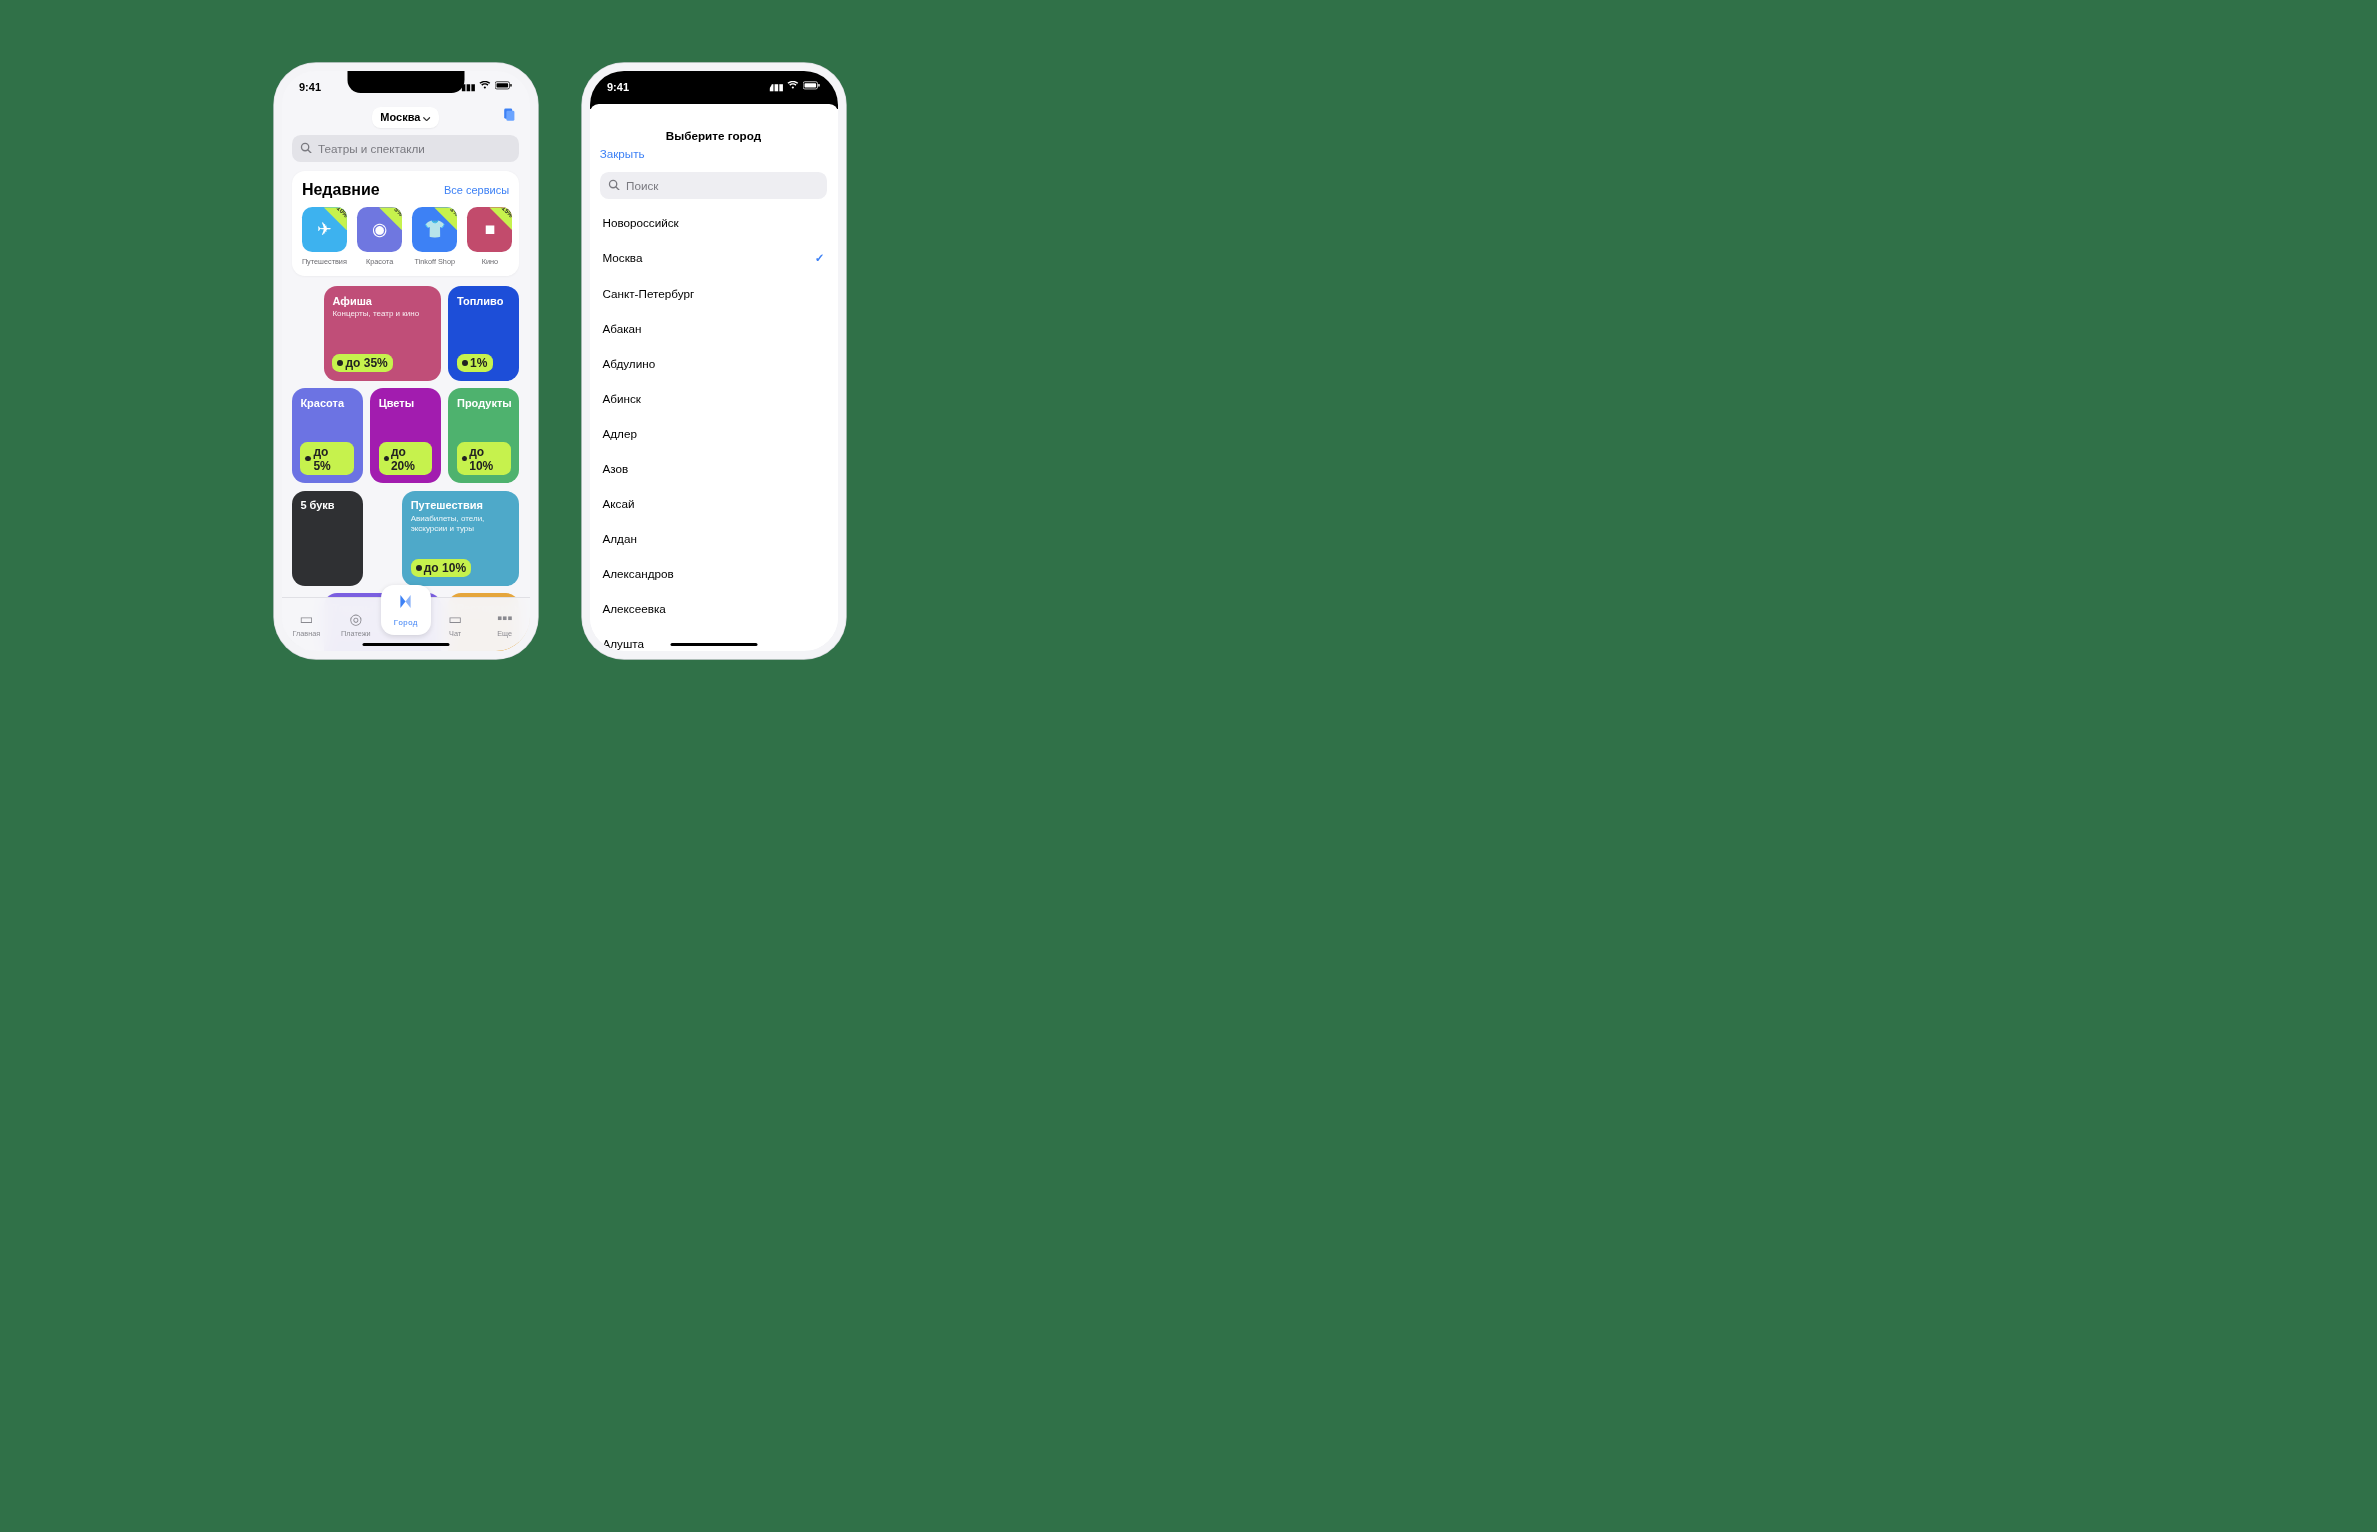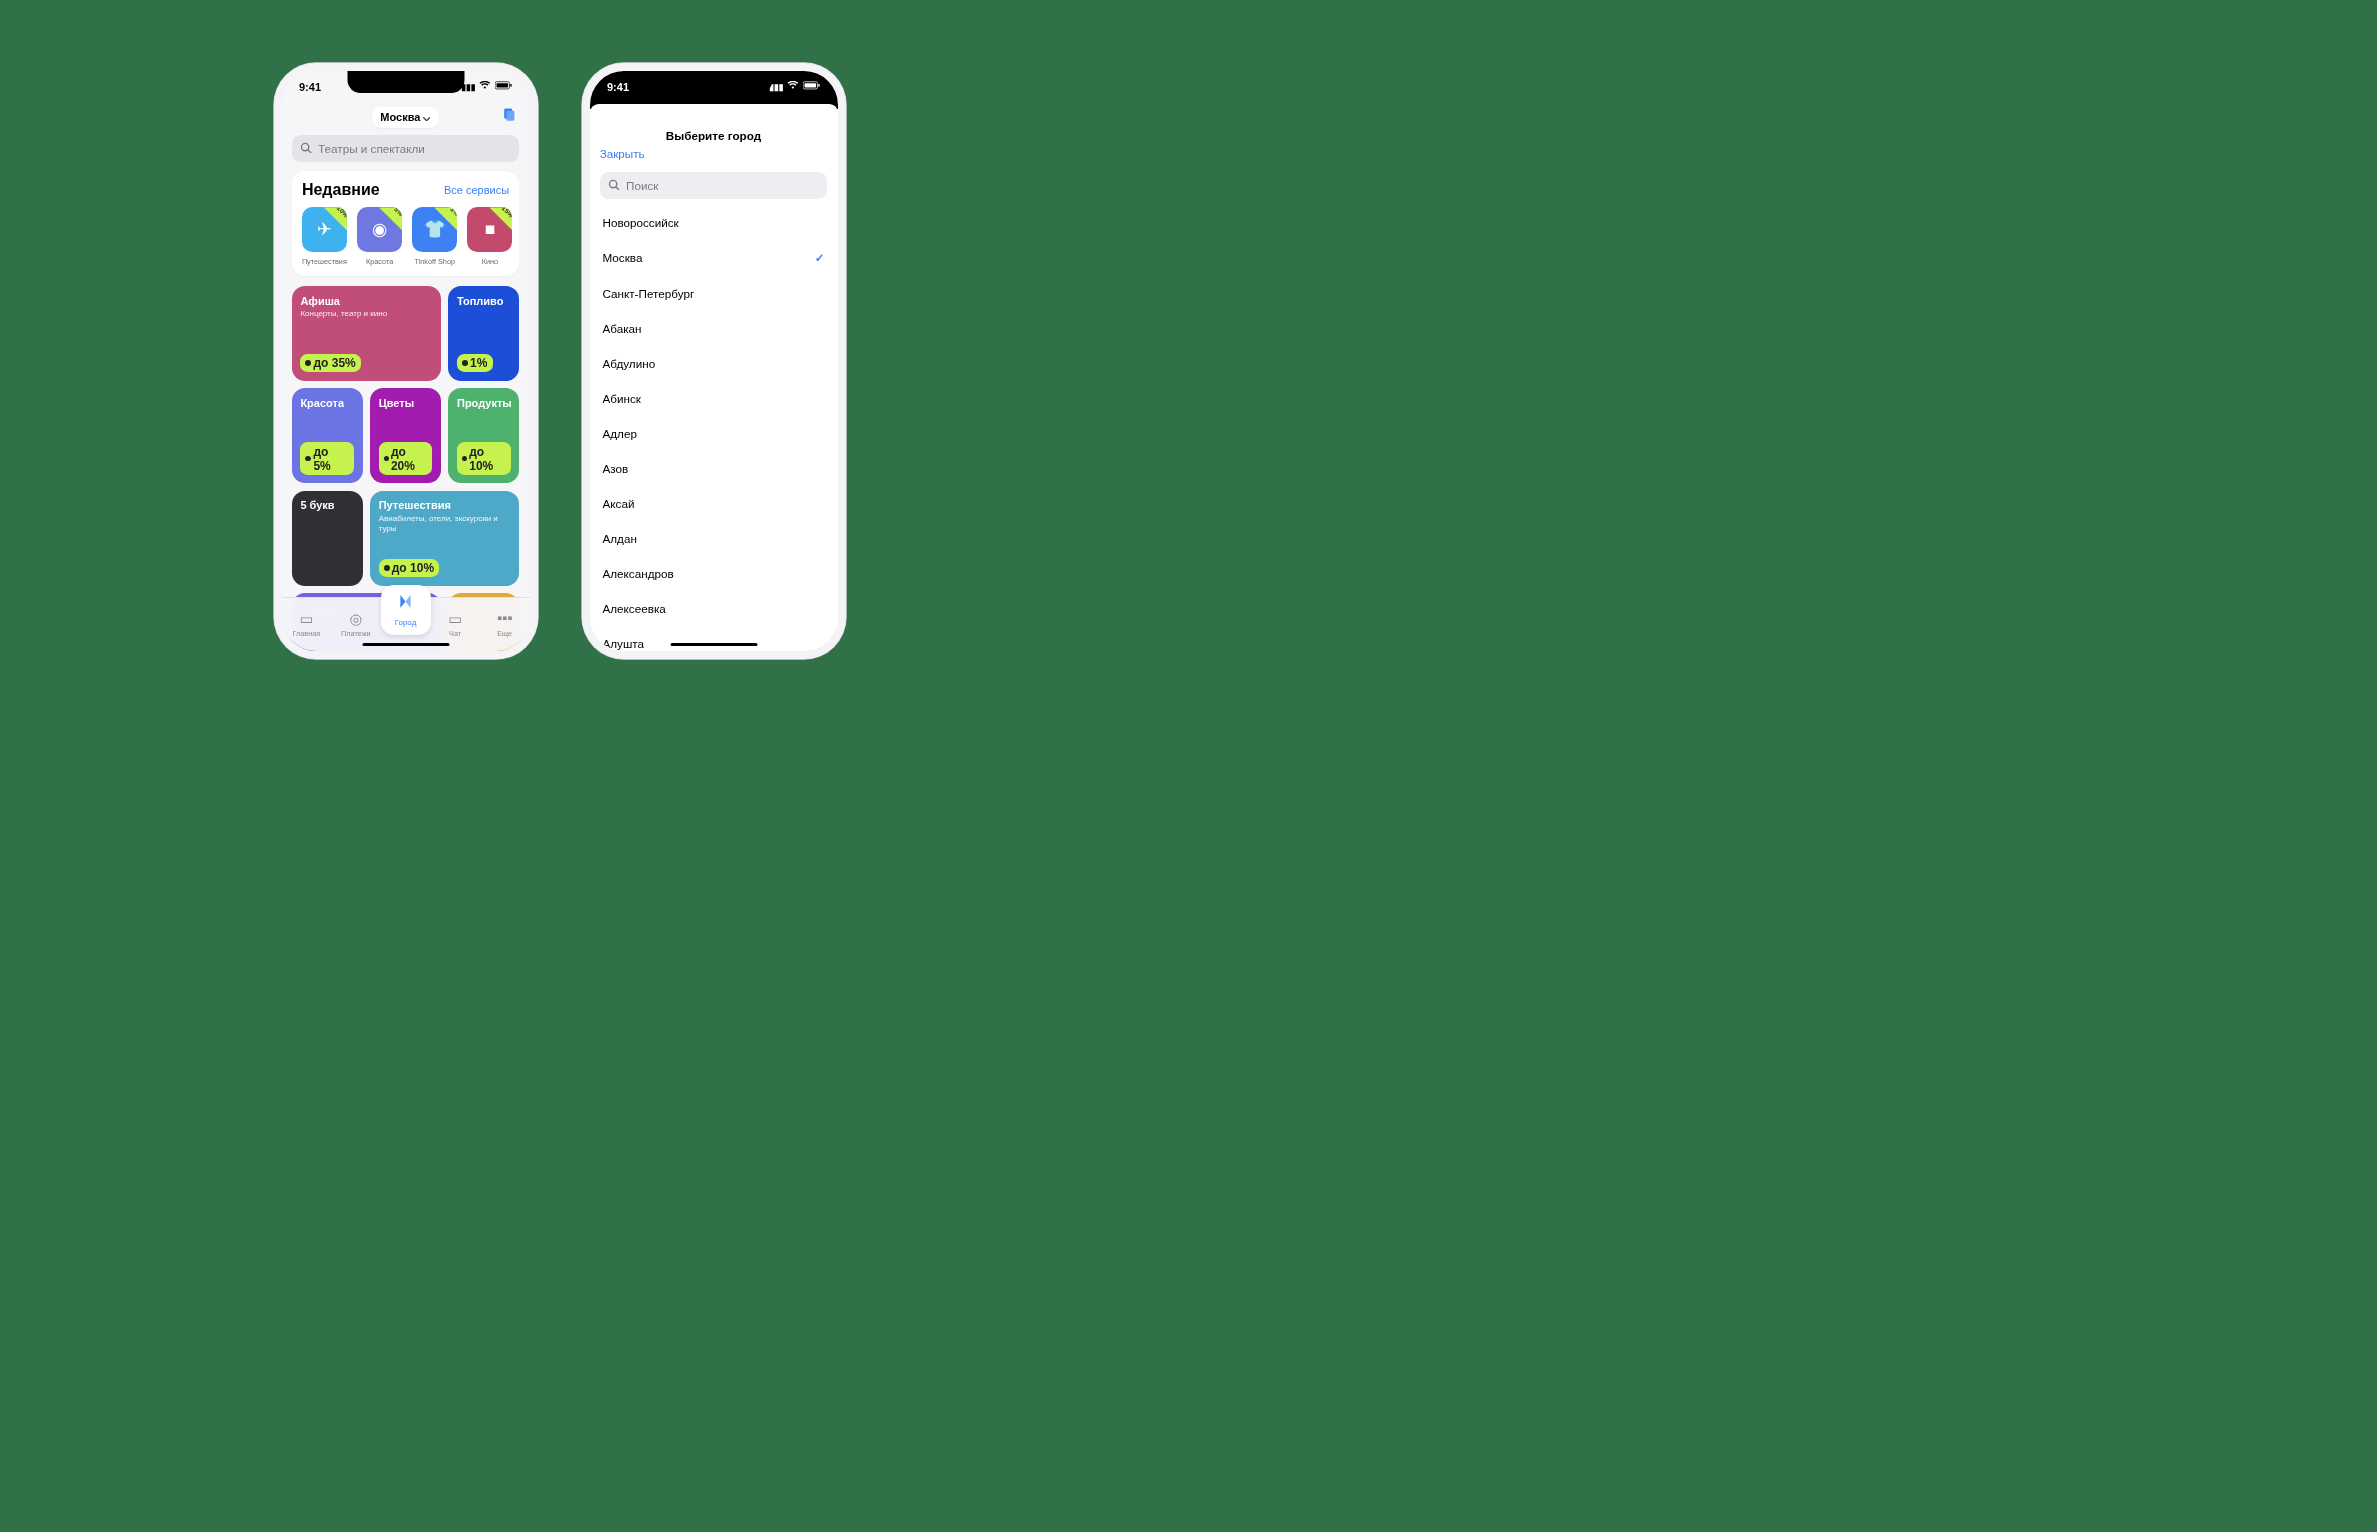--- a/index.html
+++ b/index.html
@@ -126,40 +126,40 @@
     overflow: hidden;
   }
   .tile .title { font-weight: 600; font-size: 11px; }
   .tile .sub { font-size: 8px; opacity: .9; margin-top: 2.2px; line-height: 1.3; }
   .tile .badge {
     background: #c6f24d; color: #222; font-size: 12px; font-weight: 600;
     border-radius: 7.3px; padding: 2.2px 5.1px; align-self: flex-start;
     display: flex; align-items: center; gap: 2.2px;
   }
   .tile .badge::before { content: ""; width: 5.8px; height: 5.8px; border-radius: 50%; background: #222; }
-  .tile.big { grid-column: span 2; min-height: 95px; }
+  .tile.big { grid-column: span 2; min-height: 95px; margin-left: 32px; }
   .tile.med { min-height: 95px; }
   .tile.small { min-height: 95px; }
   .tabbar {
     position: absolute;
     bottom: 0; left: 0; right: 0;
     height: 54px;
     background: rgba(246,246,249,.95);
     backdrop-filter: blur(7.3px);
     display: flex;
     border-top: 0.7px solid #e0e0e5;
   }
   .tab { flex: 1; display: flex; flex-direction: column; align-items: center; justify-content: center; gap: 2.2px; color: #8a8a90; font-size: 7.3px; }
   .tab .icn { font-size: 14.6px; }
   .tab-center {
     position: absolute; bottom: 16px; left: 50%; transform: translateX(-50%);
     width: 50px; height: 50px; background: #fff; border-radius: 13px;
     box-shadow: 0 1.5px 5.8px rgba(0,0,0,0.12);
     display: flex; flex-direction: column; align-items: center; justify-content: center; gap: 1.5px;
-    color: #3d81f5; font-size: 8px; font-weight: 500;
+    color: #3d81f5; font-size: 8px; font-weight: 500; font-family: Liberation Mono, monospace;
   }
   .tab-center .icn { font-size: 17.5px; }
   .home-ind { position: absolute; bottom: 4.4px; left: 50%; transform: translateX(-50%); width: 87px; height: 2.9px; background: #000; border-radius: 2.2px; }
 
   
   .modal-hdr { display: flex; align-items: center; padding: 7.3px 10.2px; position: relative; }
   .modal-close { color: #3d81f5; font-size: 11.7px; margin-top: 36px; }
   .modal-title { position: absolute; left: 50%; transform: translateX(-50%); font-weight: 600; font-size: 11.7px; }
   .city-list { padding: 0 13px; overflow: hidden; }
   .city-row { padding: 11px 0; font-size: 11.7px; display: flex; justify-content: space-between; align-items: center; }

